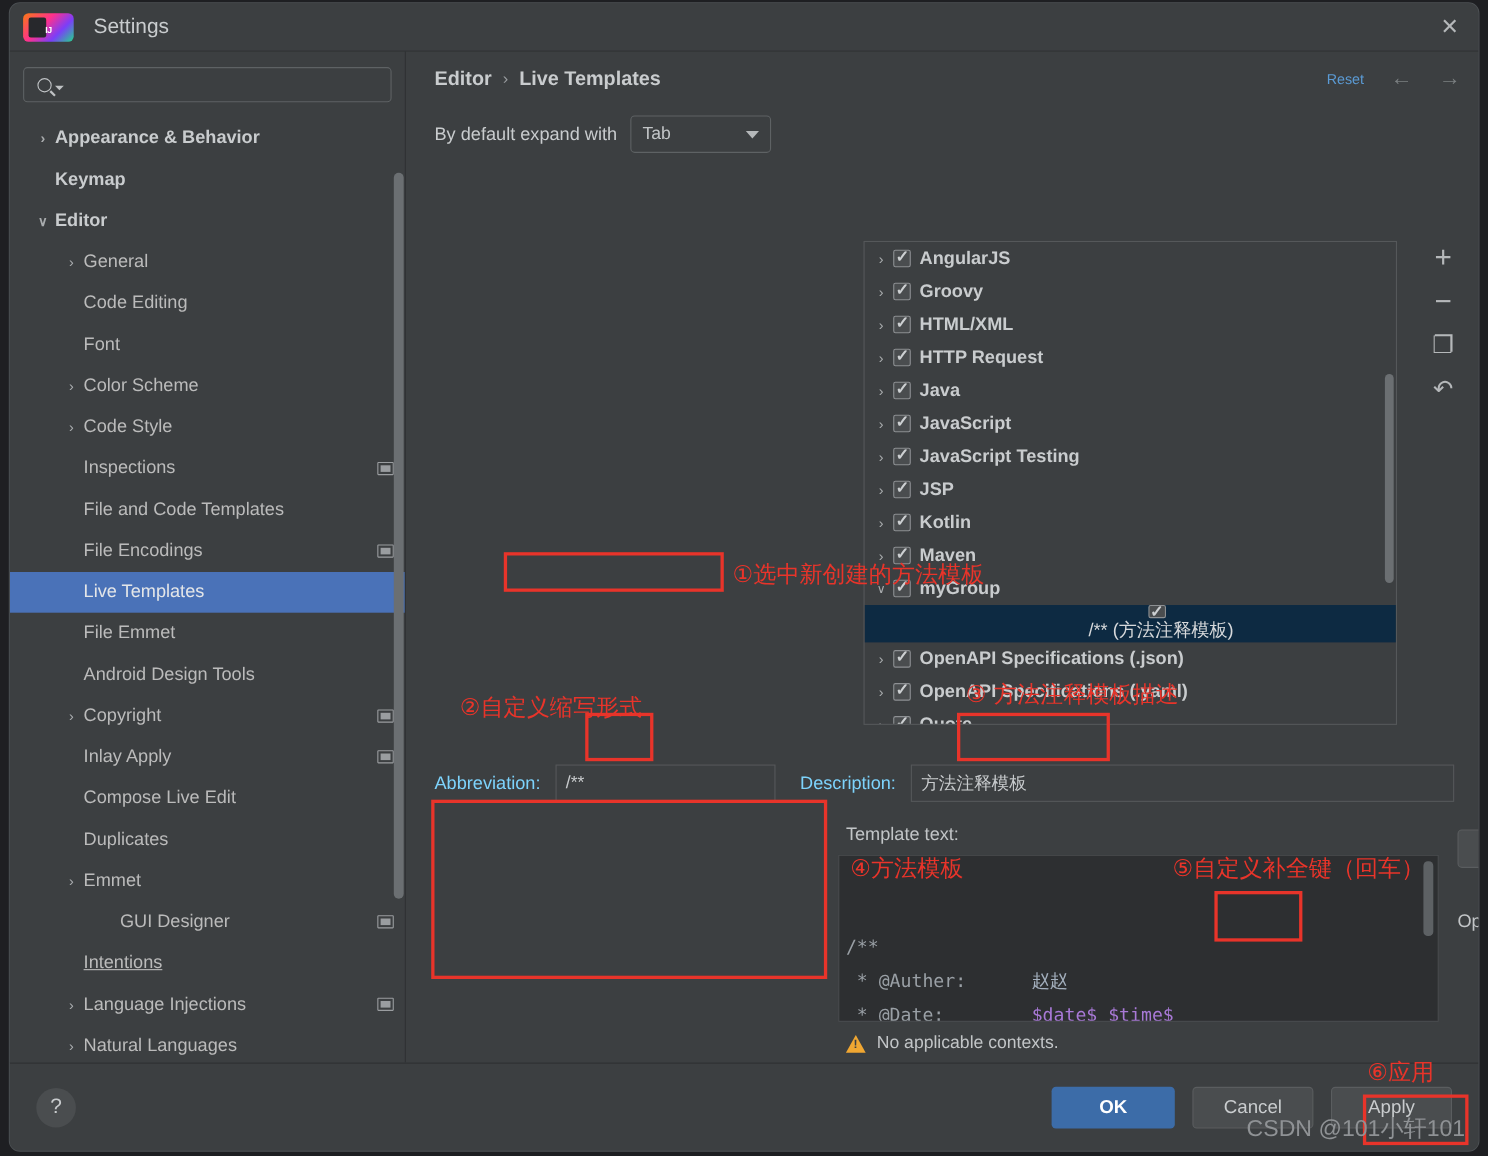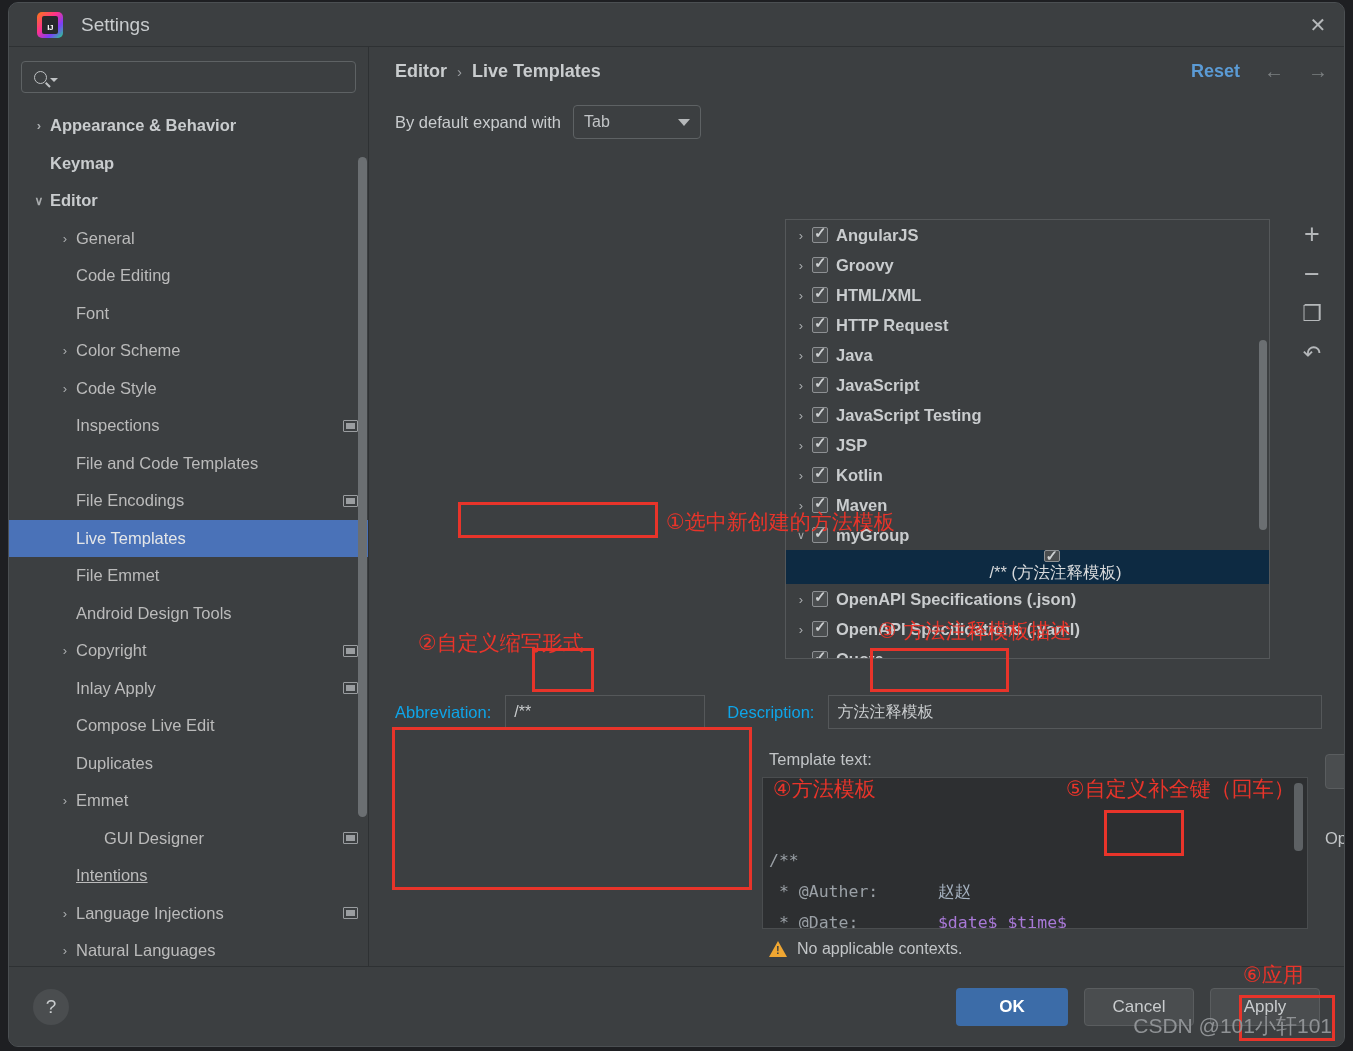--- a/index.html
+++ b/index.html
@@ -20,21 +20,21 @@
   }
   
   #titlebar {
     height: 44px; min-height: 44px;
     background: #3c3f41;
     border-bottom: 1px solid #2e3133;
     display: flex; align-items: center;
     position: relative;
   }
   #app-logo {
-    width: 26px; height: 26px; margin-left: 28px;
+    width: 46px; height: 26px; margin-left: 12px;
     border-radius: 5px;
     background: linear-gradient(135deg,#f97a12 0%,#ff318c 40%,#7b3ef9 70%,#21d789 100%);
     display: flex; align-items: flex-end; justify-content: center;
     position: relative;
   }
   #app-logo::after {
     content: ""; position: absolute; left: 5px; top: 4px;
     width: 16px; height: 18px; background: #27282c; border-radius: 2px;
   }
   #app-logo span {
@@ -114,21 +114,21 @@
     width: 9px; height: 660px; background: #6b6f72; border-radius: 5px;
   }
   
   #main { flex: 1; background: #3c3f41; display: flex; flex-direction: column; min-width: 0; position: relative; }
   #crumbs {
     height: 48px; display: flex; align-items: center;
     padding: 0 16px 0 26px;
   }
   .crumb { color: #c9ccce; font-size: 18px; font-weight: bold; }
   .crumb-sep { color: #9a9da0; font-size: 15px; margin: 0 10px; }
-  #reset-link { margin-left: auto; color: #5b9bd5; font-size: 18px; font-weight: bold; cursor: pointer; }
+  #reset-link { margin-left: auto; color: #5b9bd5; font-size: 13px; font-weight: normal; cursor: pointer; }
   .nav-arrow { color: #7c8082; font-size: 20px; margin-left: 24px; cursor: pointer; }
   #expand-row {
     height: 54px; display: flex; align-items: center;
     padding-left: 26px;
   }
   #expand-label { color: #c9ccce; font-size: 16.5px; }
   .combo {
     margin-left: 12px; height: 34px; border: 1px solid #5e6264;
     border-radius: 4px; background: #3c3f41;
     display: flex; align-items: center; padding: 0 10px;
@@ -177,21 +177,21 @@
   
   #tmpl-scroll {
     position: absolute; right: 2px; top: 120px;
     width: 8px; height: 190px; background: #6b6f72; border-radius: 4px;
   }
   
   #fields-row {
     position: absolute; left: 0; right: 0; top: 648px;
     display: flex; align-items: center; padding-left: 26px; padding-right: 22px;
   }
-  .fld-label { color: #0ea5e9; font-size: 16.5px; }
+  .fld-label { color: #7dd3fc; font-size: 16.5px; }
   .fld {
     height: 34px; border: 1px solid #55585a; background: #3c3f41;
     display: flex; align-items: center; padding: 0 8px;
     color: #c9ccce; font-size: 16px;
   }
   #abbrev-fld { margin-left: 14px; width: 200px; }
   #desc-label { margin-left: 22px; }
   #desc-fld { margin-left: 14px; flex: 1; }
   
   #tt-label { position: absolute; left: 400px; top: 703px; color: #c2c5c7; font-size: 16.5px; }
@@ -382,21 +382,21 @@
             <span class="lbl">Compose Live Edit</span>
           </div>
           <div class="tnode" style="padding-left: 48px;">
             <span class="arrow"></span>
             <span class="lbl">Duplicates</span>
           </div>
           <div class="tnode" style="padding-left: 48px;">
             <span class="arrow">›</span>
             <span class="lbl">Emmet</span>
           </div>
-          <div class="tnode" style="padding-left: 76px;">
+          <div class="tnode" style="padding-left: 56px; margin-left: 25px;">
             <span class="arrow"></span>
             <span class="lbl">GUI Designer</span>
             <span class="sqbadge"></span>
           </div>
           <div class="tnode" style="padding-left: 48px; text-decoration: underline;">
             <span class="arrow"></span>
             <span class="lbl">Intentions</span>
           </div>
           <div class="tnode" style="padding-left: 48px;">
             <span class="arrow">›</span>

